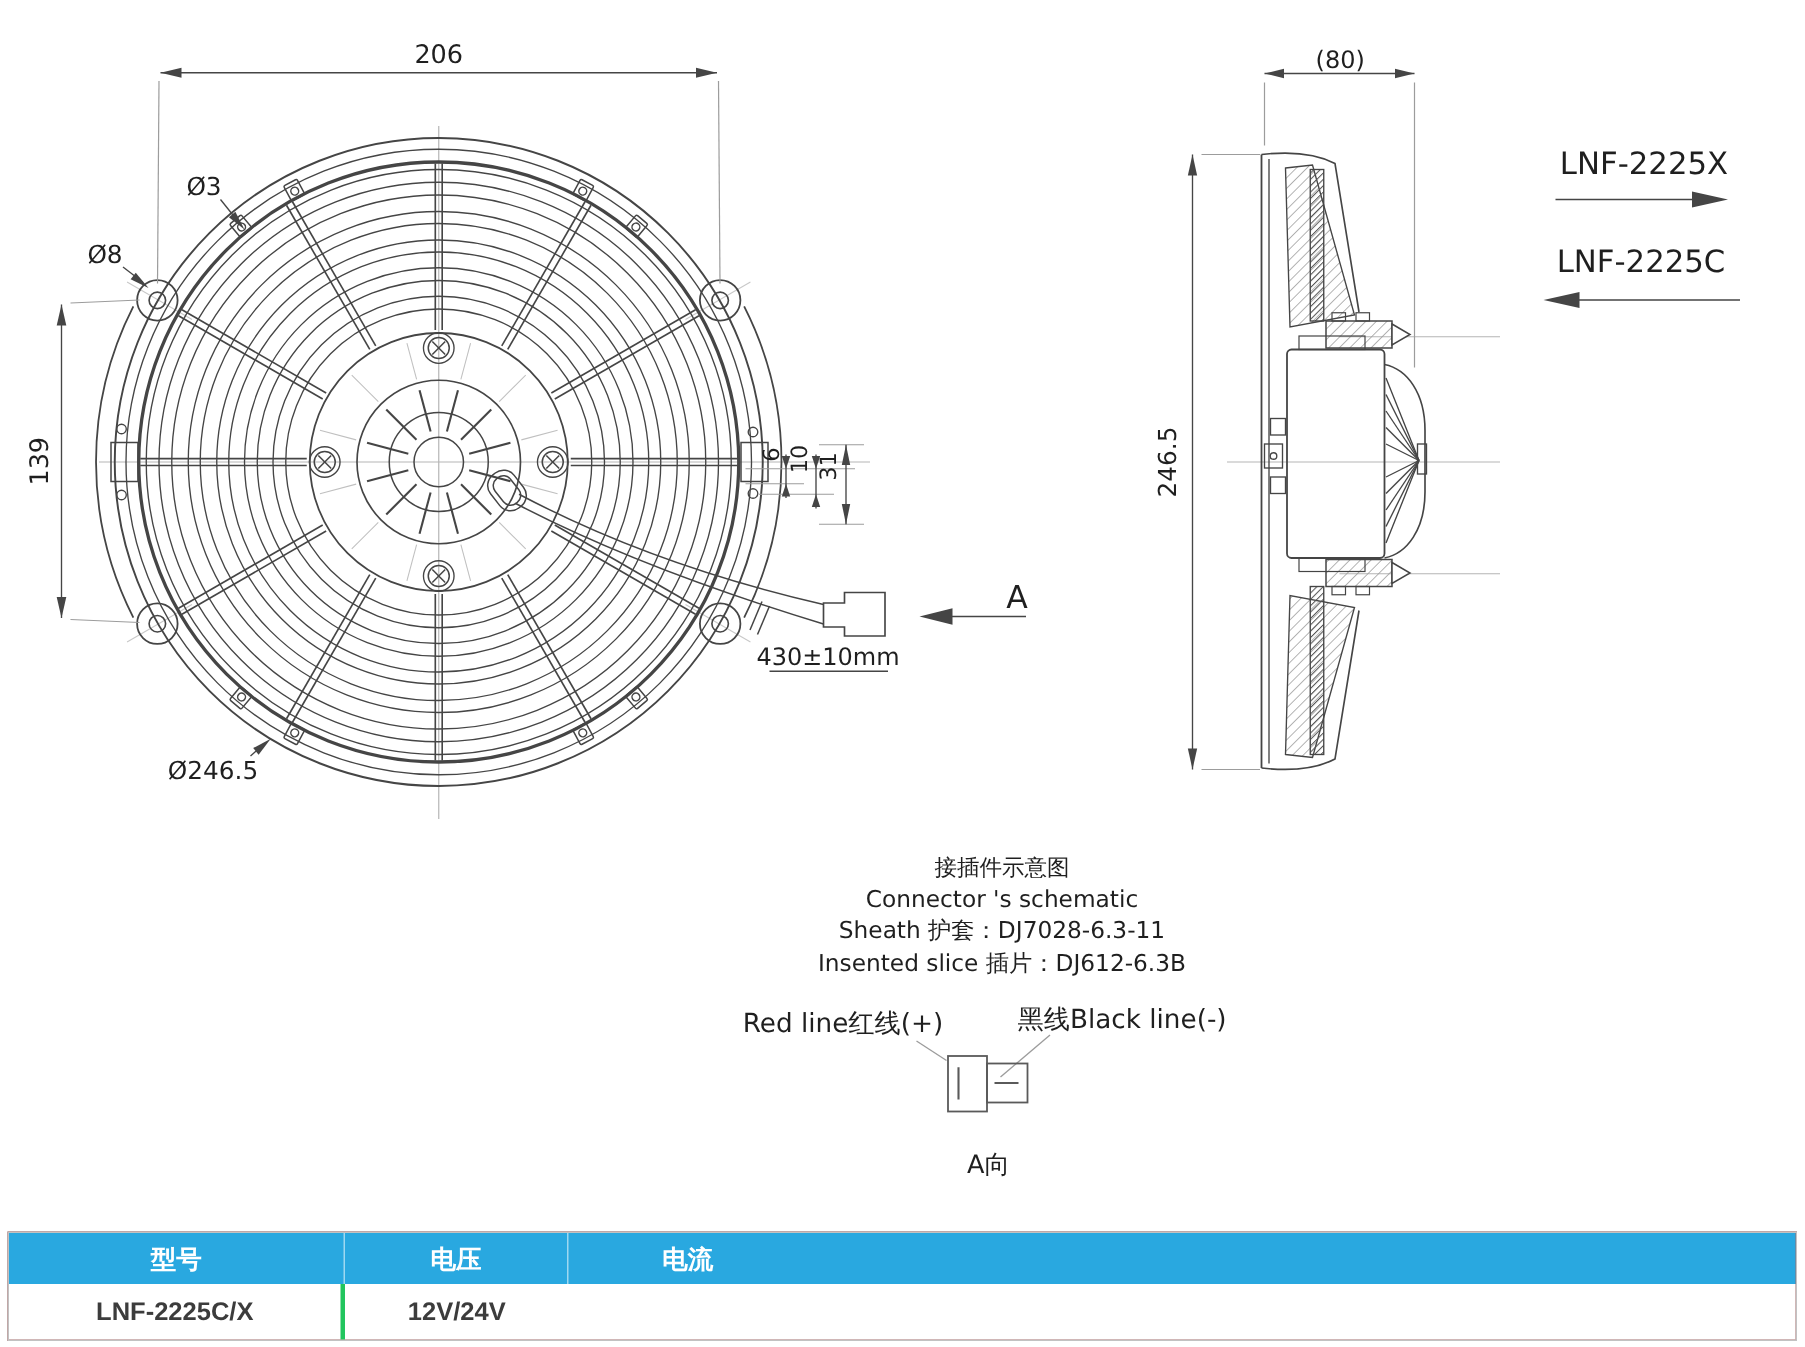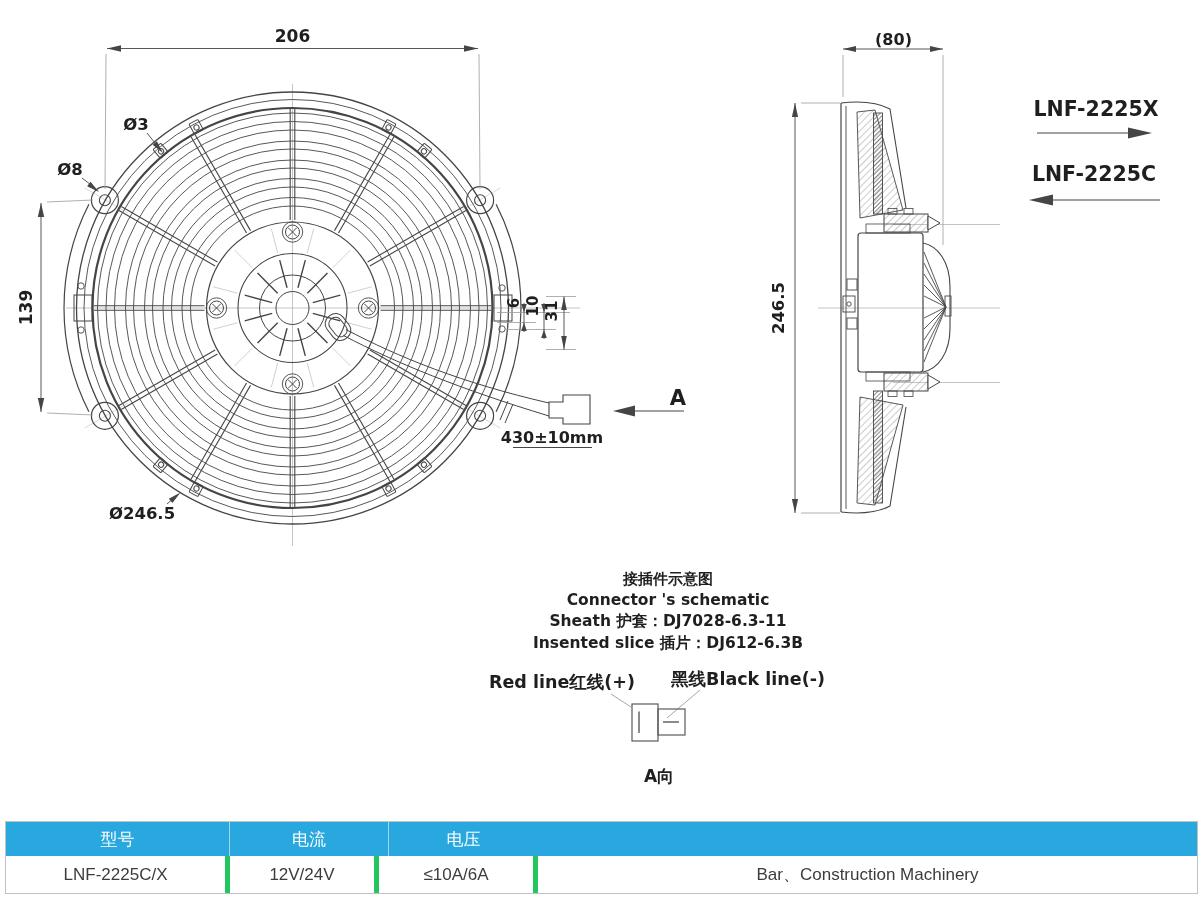--- a/index.html
+++ b/index.html
@@ -1,34 +1,34 @@
 <!DOCTYPE html>
 <html style="--table-header-bg: #29a8e0; --table-header-text: #ffffff; --line-color: #454545; --centerline-color: #b5b5b5;"><head>
 <meta charset="utf-8">
 <style>
   html,body{margin:0;padding:0;background:#ffffff;}
   body{
     width:1203px;height:898px;position:relative;overflow:hidden;
     font-family:"Liberation Sans","DejaVu Sans",sans-serif;
   }
-  .stage{position:absolute;left:0;top:0;width:1025px;height:815px;font-weight:bold;}
+  .stage{position:absolute;left:0;top:0;width:1025px;height:815px;}
   svg text{fill:#1f1f1f;font-family:"DejaVu Sans","Liberation Sans",sans-serif;}
   .spec-table{
     position:absolute;left:5px;right:5px;top:821px;
-    border:1px solid #c2c2c2;background:#7f1d1d;
+    border:1px solid #c2c2c2;background:#7f1d1d;font-weight:bold;
   }
   .trow{display:flex;width:100%;}
   .thead{height:34px;background:var(--table-header-bg,#29a8e0);}
   .tbody{height:37px;background:#ffffff;}
   .tcell{
     display:flex;align-items:center;justify-content:center;
     font-size:17px;box-sizing:border-box;white-space:nowrap;
   }
   .thead .tcell{color:var(--table-header-text,#ffffff);border-right:1px solid rgba(255,255,255,.55);}
-  .tbody .tcell{color:#3c3c3c;border-right:5px solid #22c55e;}
+  .tbody .tcell{color:#3c3c3c;border-right:3px solid #22c55e;}
   .thead .tcell:last-child,.tbody .tcell:last-child{border-right:none;}
   .c1{width:224px;} .c2{width:149px;} .c3{width:159px;} .c4{width:174px;} .c5{flex:1;}
 </style>
 </head>
 <body>
 
 <div class="stage">
 <svg width="1203" height="815" viewBox="0 0 1203 815" xmlns="http://www.w3.org/2000/svg">
   <defs>
     <pattern id="hatch" width="5" height="5" patternUnits="userSpaceOnUse" patternTransform="rotate(45)">
@@ -337,22 +337,20 @@
     <text x="562" y="688" font-size="17.5">Red line红线(+)</text>
     <text x="748" y="685" font-size="17.5">黑线Black line(-)</text>
     <text x="659" y="782" font-size="17">A向</text>
   </g>
 </svg>
 </div>
 
 <div class="spec-table">
   <div class="trow thead">
     <div class="tcell c1">型号</div>
+    <div class="tcell c2">电压</div>
     <div class="tcell c3">电流</div>
-    <div class="tcell c2">电压</div>
   </div>
   <div class="trow tbody">
     <div class="tcell c1">LNF-2225C/X</div>
     <div class="tcell c2">12V/24V</div>
-    <div class="tcell c3">≤10A/6A</div>
-    <div class="tcell c5">Bar、Construction Machinery</div>
   </div>
 </div>
 
 </body></html>

